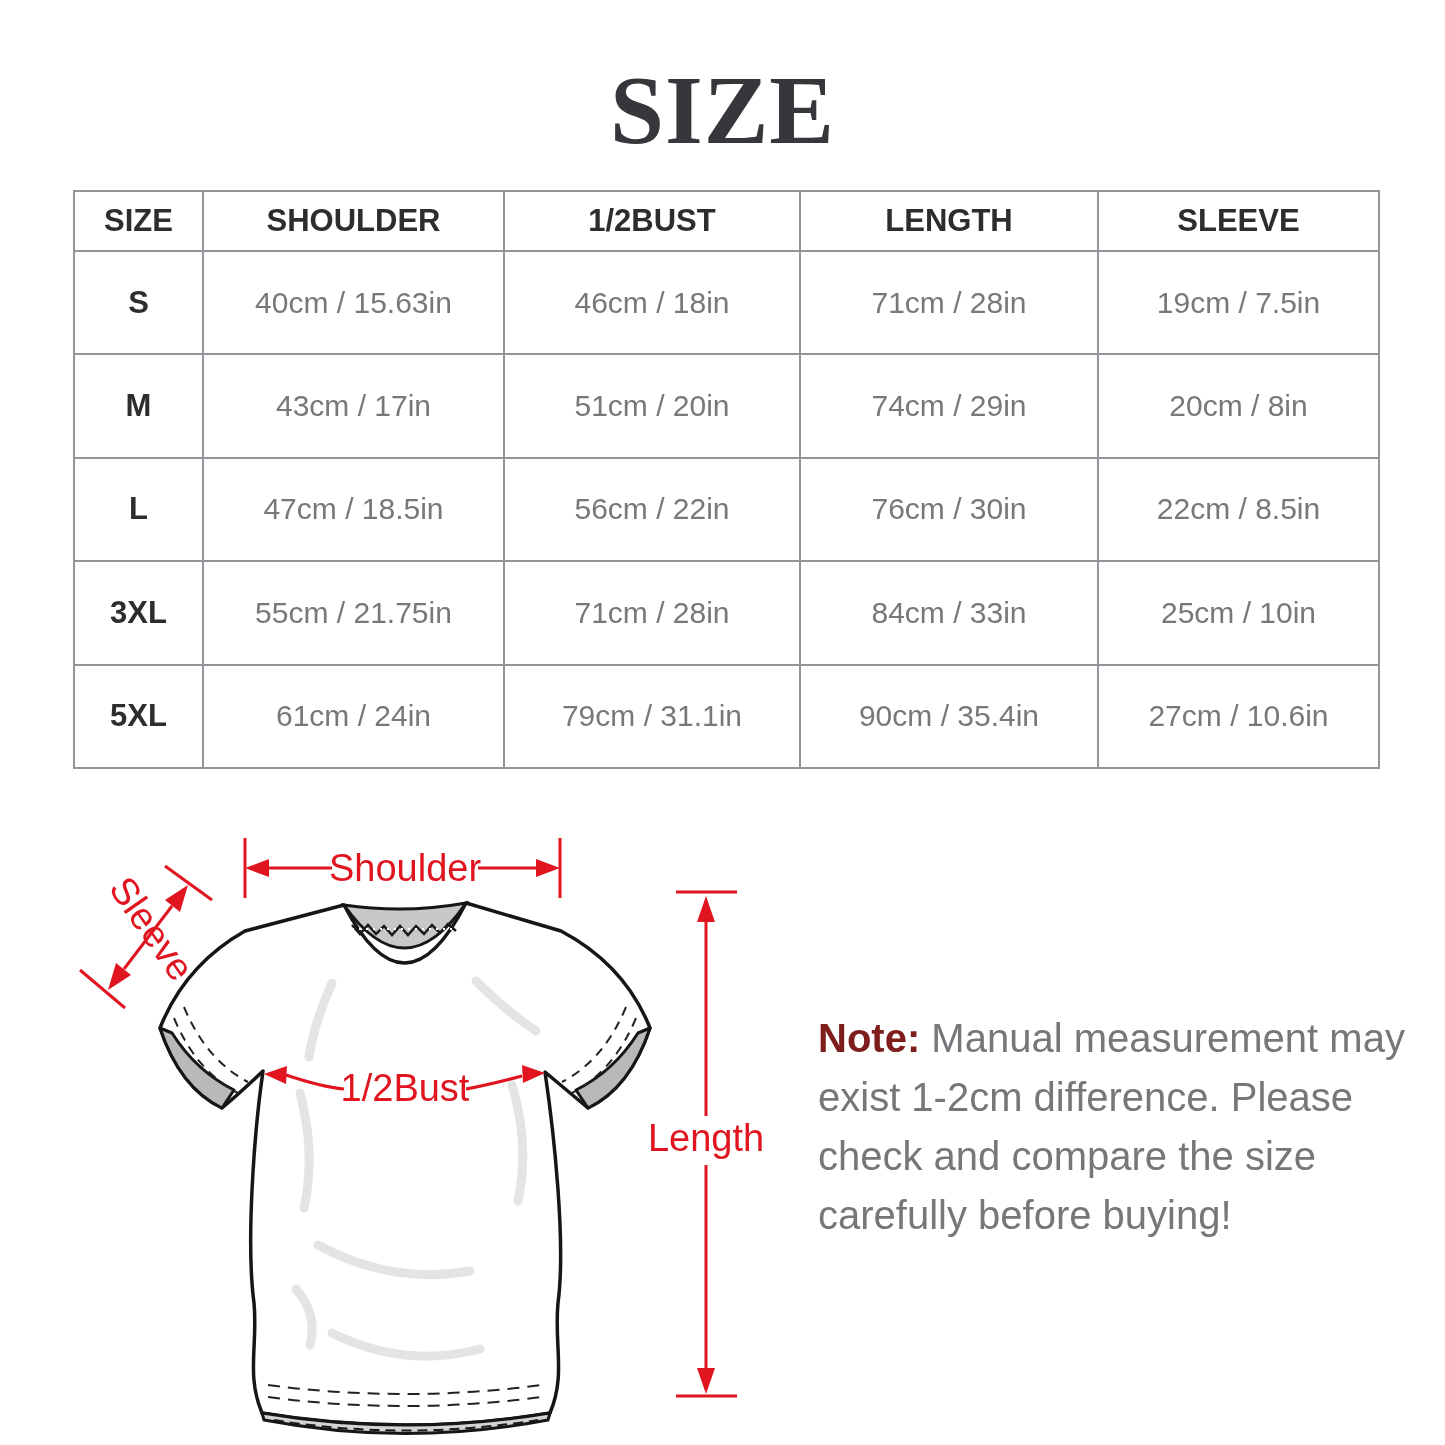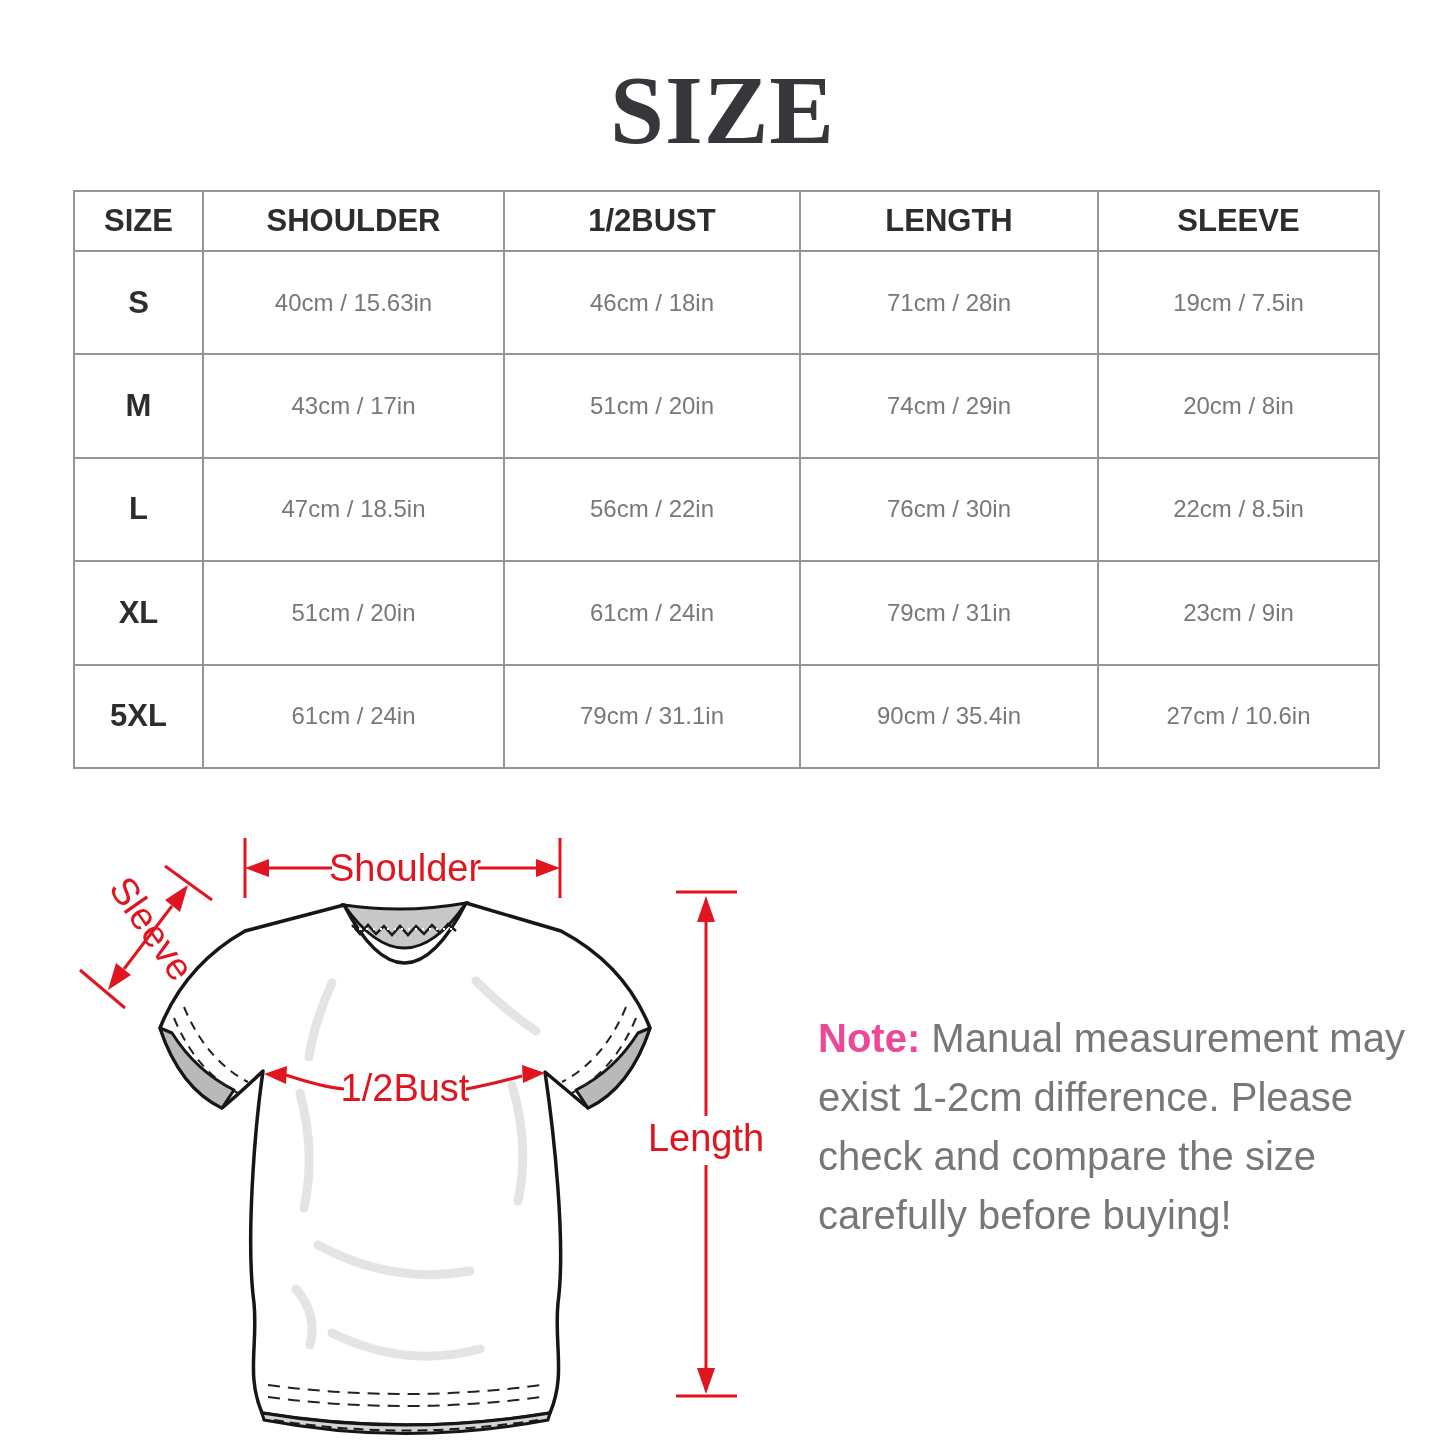--- a/index.html
+++ b/index.html
@@ -7,24 +7,24 @@
           font-family:"Liberation Sans",sans-serif;margin-top:28px;}
   .page-title{position:absolute;top:34px;left:0;width:100%;text-align:center;
               font-family:"Liberation Serif",serif;font-weight:bold;font-size:97px;
               line-height:1;color:#36363b;letter-spacing:1px;}
   table.size-table{position:absolute;left:73px;top:162px;width:1305px;height:579px;
                    border-collapse:collapse;table-layout:fixed;background:#fff;}
   table.size-table th,table.size-table td{border:2px solid #94949a;text-align:center;
                    vertical-align:middle;padding:0;}
   table.size-table thead th{height:58px;font-size:31px;font-weight:bold;color:#2d2d30;}
   table.size-table tbody th{font-size:31px;font-weight:bold;color:#2d2d30;}
-  table.size-table tbody td{height:64px;font-size:24px;font-weight:normal;color:#77787b;}
+  table.size-table tbody td{height:64px;font-size:30px;font-weight:normal;color:#77787b;}
   .note-block{position:absolute;left:818px;top:981px;width:592px;
               font-size:40px;line-height:59px;color:#76777a;}
-  .note-label{font-weight:bold;color:#ec4899;}
+  .note-label{font-weight:bold;color:#7f1d1d;}
   svg.diagram{position:absolute;left:0;top:785px;}
   .red-label{font-family:"Liberation Sans",sans-serif;font-size:38px;fill:#e0151f;}
 </style>
 </head>
 <body>
 
 <div class="canvas">
 
   <div class="page-title">SIZE</div>
 
@@ -61,25 +61,25 @@
         <td>20cm / 8in</td>
       </tr>
       <tr>
         <th>L</th>
         <td>47cm / 18.5in</td>
         <td>56cm / 22in</td>
         <td>76cm / 30in</td>
         <td>22cm / 8.5in</td>
       </tr>
       <tr>
-        <th>XL</th>
-        <td>51cm / 20in</td>
-        <td>61cm / 24in</td>
-        <td>79cm / 31in</td>
-        <td>23cm / 9in</td>
+        <th>3XL</th>
+        <td>55cm / 21.75in</td>
+        <td>71cm / 28in</td>
+        <td>84cm / 33in</td>
+        <td>25cm / 10in</td>
       </tr>
       <tr>
         <th>5XL</th>
         <td>61cm / 24in</td>
         <td>79cm / 31.1in</td>
         <td>90cm / 35.4in</td>
         <td>27cm / 10.6in</td>
       </tr>
     </tbody>
   </table>

